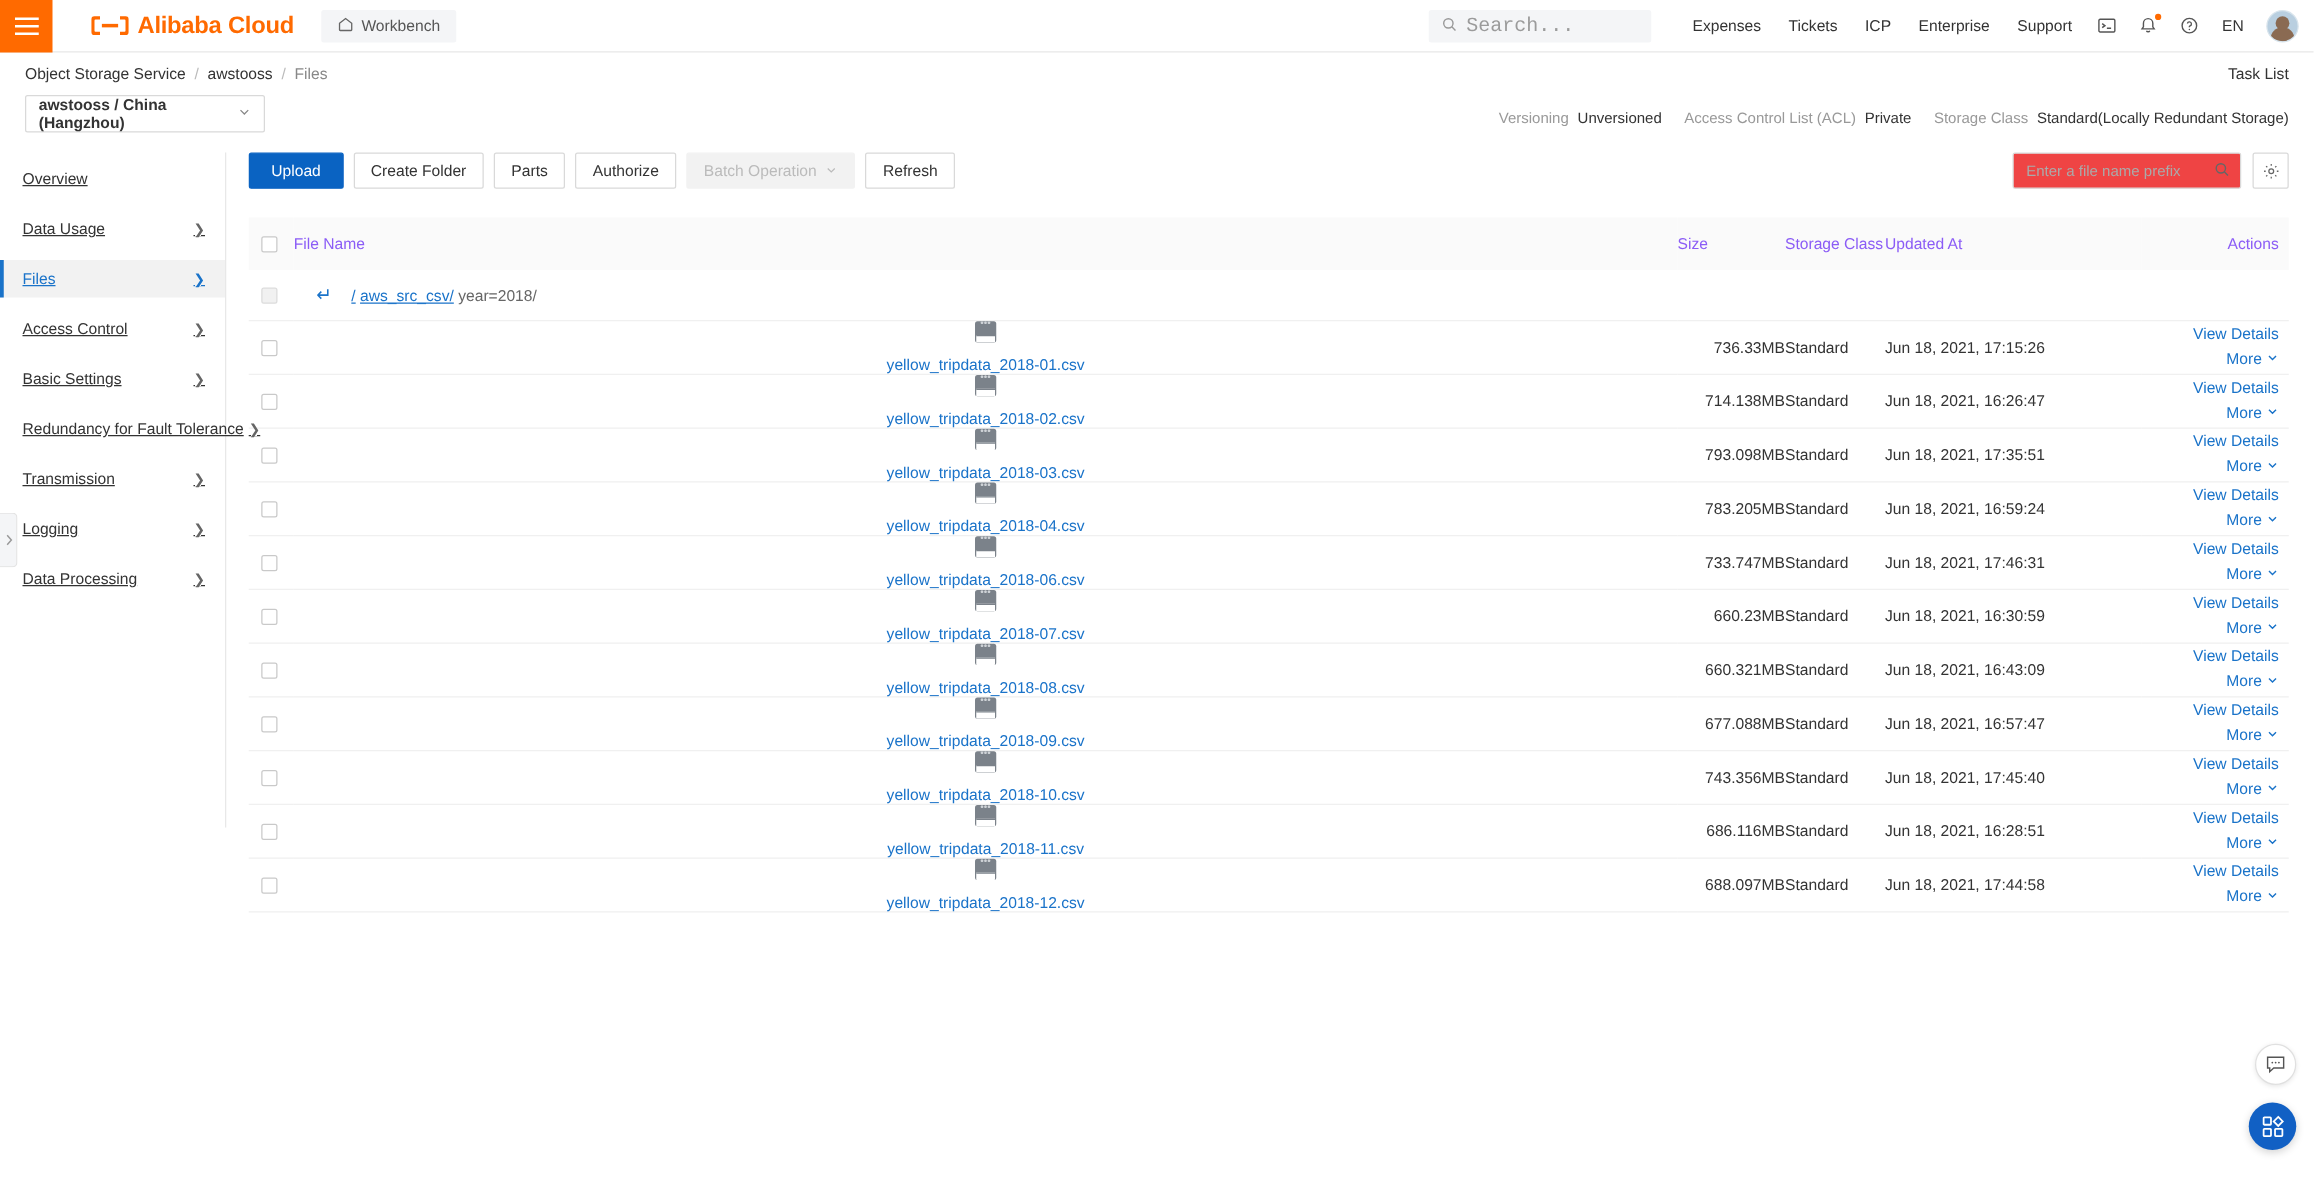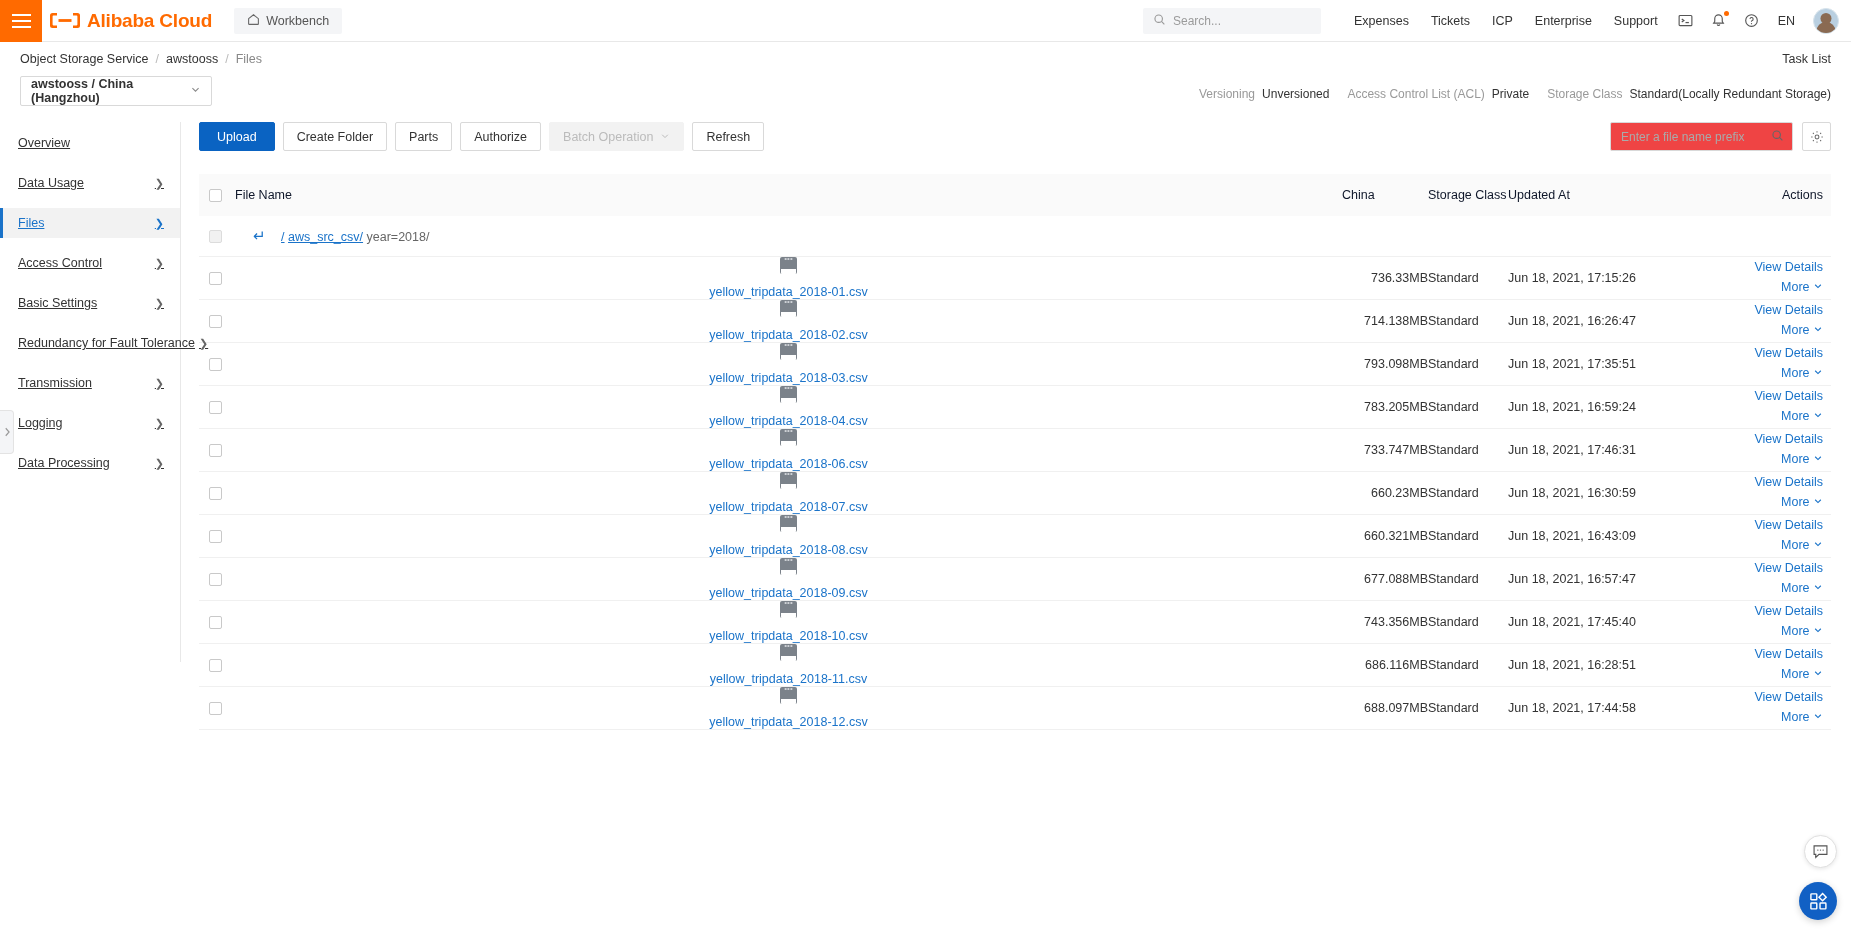--- a/index.html
+++ b/index.html
@@ -24,21 +24,21 @@
     width: 42px; height: 42px;
     background: #ff6a00;
     display: flex; flex-direction: column;
     align-items: center; justify-content: center;
     gap: 4px; cursor: pointer; flex: 0 0 42px;
   }
   .hamburger span { display:block; width: 19px; height: 2px; background:#fff; }
 
   .brand {
     display: flex; align-items: center; gap: 7px;
-    margin-left: 8px; cursor: pointer;
+    margin-left: 31px; cursor: pointer;
   }
   .brand-mark { display:flex; align-items:center; }
   .brand-text {
     font-size: 19px; font-weight: bold;
     color: #ff6a00; letter-spacing: -0.2px;
     white-space: nowrap;
   }
   .workbench {
     margin-left: 22px; height: 26px;
     background: #f4f5f7; border-radius: 2px;
@@ -51,22 +51,22 @@
     margin-left: auto; display: flex; align-items: center;
     gap: 0; padding-right: 12px;
   }
   .gsearch {
     width: 178px; height: 26px; background: #f4f5f7;
     border-radius: 2px; display: flex; align-items: center;
     gap: 7px; padding: 0 10px; margin-right: 22px;
   }
   .gsearch input {
     border: none; outline: none; background: transparent;
-    font-size: 12px; color: #555; width: 100%;
-    font-family: Liberation Sans, sans-serif;
+    font-size: 16px; color: #555; width: 100%;
+    font-family: Liberation Mono, monospace;
   }
   .gsearch input::placeholder { color: #9b9b9b; }
   .navlink {
     font-size: 12.5px; color: #333; padding: 0 11px;
     cursor: pointer; white-space: nowrap; line-height: 42px;
   }
   .navicon {
     padding: 0 9px; cursor: pointer; position: relative;
     display: flex; align-items: center; height: 42px;
   }
@@ -199,21 +199,21 @@
     width: 29px; height: 29px; border: 1px solid #d9d9d9;
     border-radius: 2px; background: #fff; cursor: pointer;
     display: flex; align-items: center; justify-content: center;
     color: #666;
   }
 
   
   table.files { width: 100%; border-collapse: collapse; table-layout: fixed; }
   table.files thead th {
     background: #fafafa; font-weight: normal; font-size: 12.5px;
-    color: #0f172a; text-align: left; padding: 9px 0;
+    color: #8b5cf6; text-align: left; padding: 9px 0;
     vertical-align: middle; height: 42px;
   }
   .col-check { width: 36px; padding-left: 10px !important; }
   .col-name  { width: auto; }
   .col-size  { width: 86px; text-align: right; }
   .col-class { width: 80px; }
   .col-date  { width: 205px; }
   .col-act   { width: 118px; text-align: right !important; padding-right: 8px !important; }
 
   table.files tbody td {
@@ -466,21 +466,21 @@
       </div>
     </div>
 
     <table class="files">
       <thead>
         <tr>
           <th class="col-check">
             <span class="cb"></span>
           </th>
           <th class="col-name">File Name</th>
-          <th class="col-size">China</th>
+          <th class="col-size">Size</th>
           <th class="col-class">Storage Class</th>
           <th class="col-date">Updated At</th>
           <th class="col-act">Actions</th>
         </tr>
       </thead>
       <tbody>
         <tr class="pathrow">
           <td class="col-check">
             <span class="cb dis"></span>
           </td>

